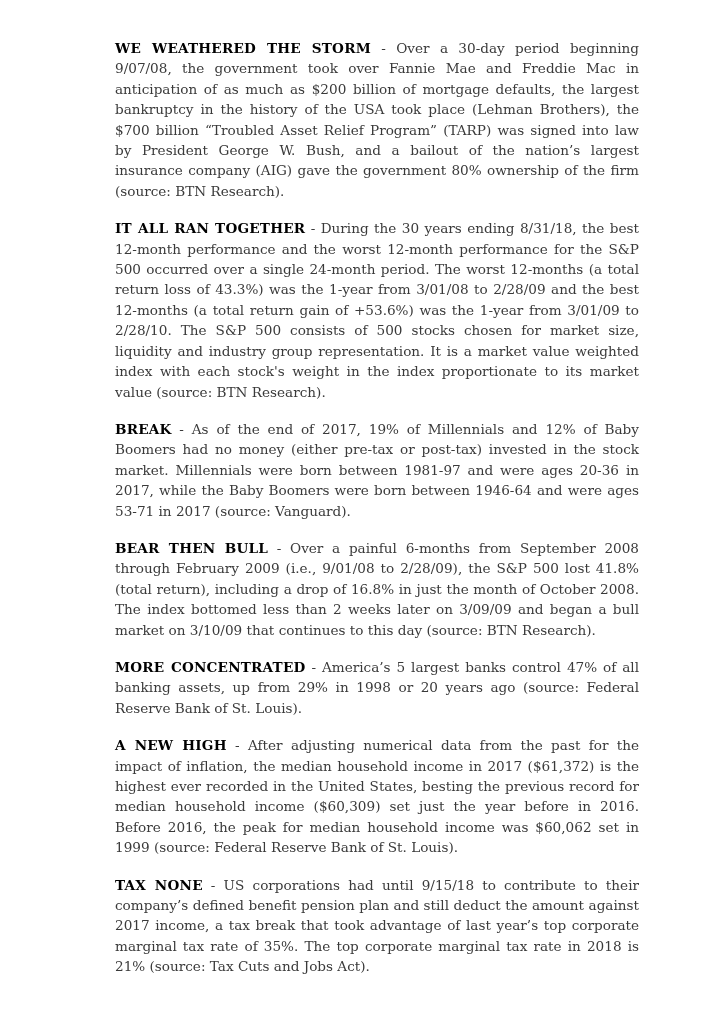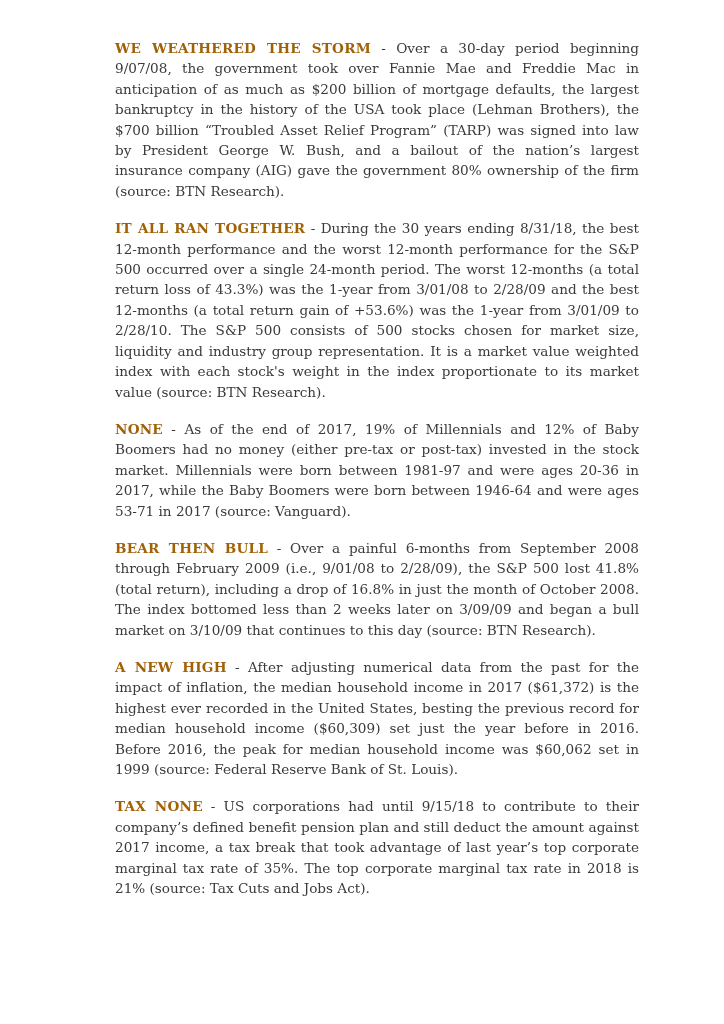--- a/index.html
+++ b/index.html
@@ -22,42 +22,45 @@
       font-size: 13.6px;
       line-height: 20.4px;
       color: #3a3a3a;
       text-align: justify;
     }
     .item {
       margin: 0 0 17px 0;
     }
     .heading {
       font-weight: bold;
-      color: #a16207;
+      color: #000000;
       letter-spacing: 0.2px;
     }
     .sep {
       color: #3a3a3a;
     }
   </style>
 </head>
 <body>
 
 <div class="page">
   <p class="item">
     <span class="heading">WE WEATHERED THE STORM</span><span class="sep"> - </span><span>Over a 30-day period beginning 9/07/08, the government took over Fannie Mae and Freddie Mac in anticipation of as much as $200 billion of mortgage defaults, the largest bankruptcy in the history of the USA took place (Lehman Brothers), the $700 billion “Troubled Asset Relief Program” (TARP) was signed into law by President George W. Bush, and a bailout of the nation’s largest insurance company (AIG) gave the government 80% ownership of the firm (source: BTN Research).</span>
   </p>
   <p class="item">
     <span class="heading">IT ALL RAN TOGETHER</span><span class="sep"> - </span><span>During the 30 years ending 8/31/18, the best 12-month performance and the worst 12-month performance for the S&amp;P 500 occurred over a single 24-month period.  The worst 12-months (a total return loss of 43.3%) was the 1-year from 3/01/08 to 2/28/09 and the best 12-months (a total return gain of +53.6%) was the 1-year from 3/01/09 to 2/28/10.  The S&amp;P 500 consists of 500 stocks chosen for market size, liquidity and industry group representation.  It is a market value weighted index with each stock's weight in the index proportionate to its market value (source: BTN Research).</span>
   </p>
   <p class="item">
-    <span class="heading">NONE</span><span class="sep"> - </span><span>As of the end of 2017, 19% of Millennials and 12% of Baby Boomers had no money (either pre-tax or post-tax) invested in the stock market.  Millennials were born between 1981-97 and were ages 20-36 in 2017, while the Baby Boomers were born between 1946-64 and were ages 53-71 in 2017 (source: Vanguard).</span>
+    <span class="heading">BREAK</span><span class="sep"> - </span><span>As of the end of 2017, 19% of Millennials and 12% of Baby Boomers had no money (either pre-tax or post-tax) invested in the stock market.  Millennials were born between 1981-97 and were ages 20-36 in 2017, while the Baby Boomers were born between 1946-64 and were ages 53-71 in 2017 (source: Vanguard).</span>
   </p>
   <p class="item">
     <span class="heading">BEAR THEN BULL</span><span class="sep"> - </span><span>Over a painful 6-months from September 2008 through February 2009 (i.e., 9/01/08 to 2/28/09), the S&amp;P 500 lost 41.8% (total return), including a drop of 16.8% in just the month of October 2008.  The index bottomed less than 2 weeks later on 3/09/09 and began a bull market on 3/10/09 that continues to this day (source: BTN Research).</span>
+  </p>
+  <p class="item">
+    <span class="heading">MORE CONCENTRATED</span><span class="sep"> - </span><span>America’s 5 largest banks control 47% of all banking assets, up from 29% in 1998 or 20 years ago (source: Federal Reserve Bank of St. Louis).</span>
   </p>
   <p class="item">
     <span class="heading">A NEW HIGH</span><span class="sep"> - </span><span>After adjusting numerical data from the past for the impact of inflation, the median household income in 2017 ($61,372) is the highest ever recorded in the United States, besting the previous record for median household income ($60,309) set just the year before in 2016.  Before 2016, the peak for median household income was $60,062 set in 1999 (source: Federal Reserve Bank of St. Louis).</span>
   </p>
   <p class="item">
     <span class="heading">TAX NONE</span><span class="sep"> - </span><span>US corporations had until 9/15/18 to contribute to their company’s defined benefit pension plan and still deduct the amount against 2017 income, a tax break that took advantage of last year’s top corporate marginal tax rate of 35%.  The top corporate marginal tax rate in 2018 is 21% (source: Tax Cuts and Jobs Act).</span>
   </p>
 </div>
 
 </body></html>

